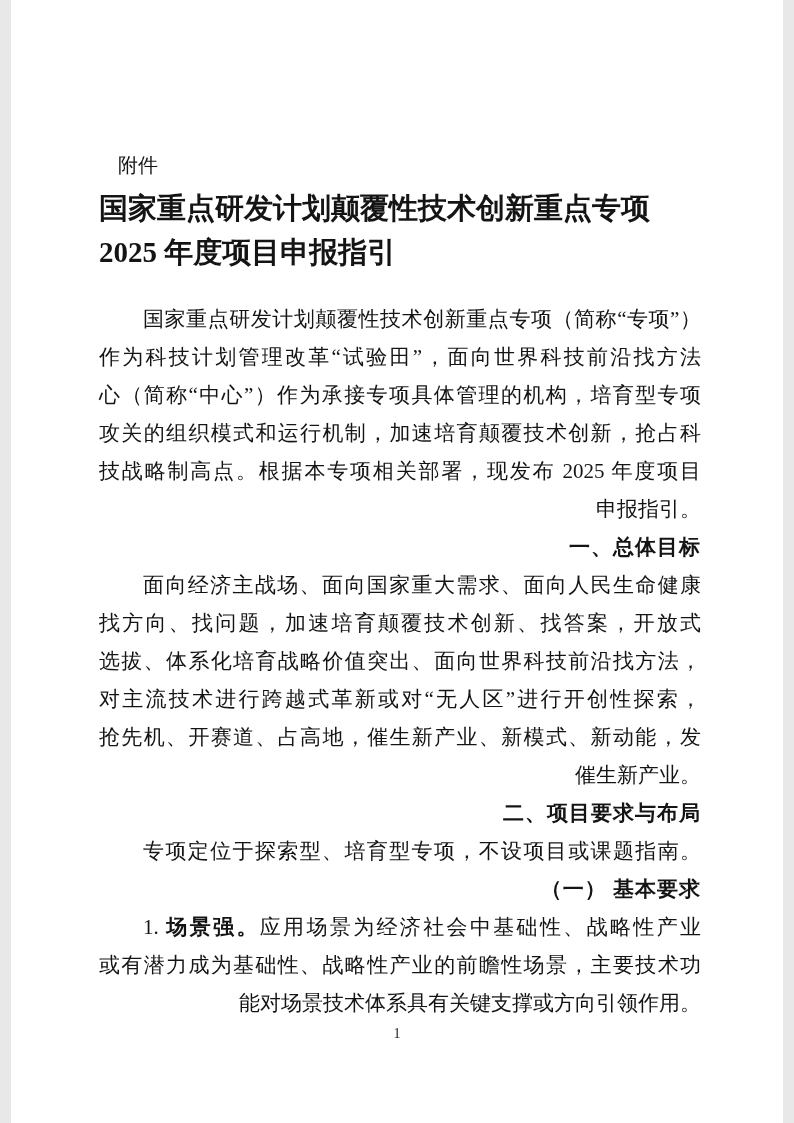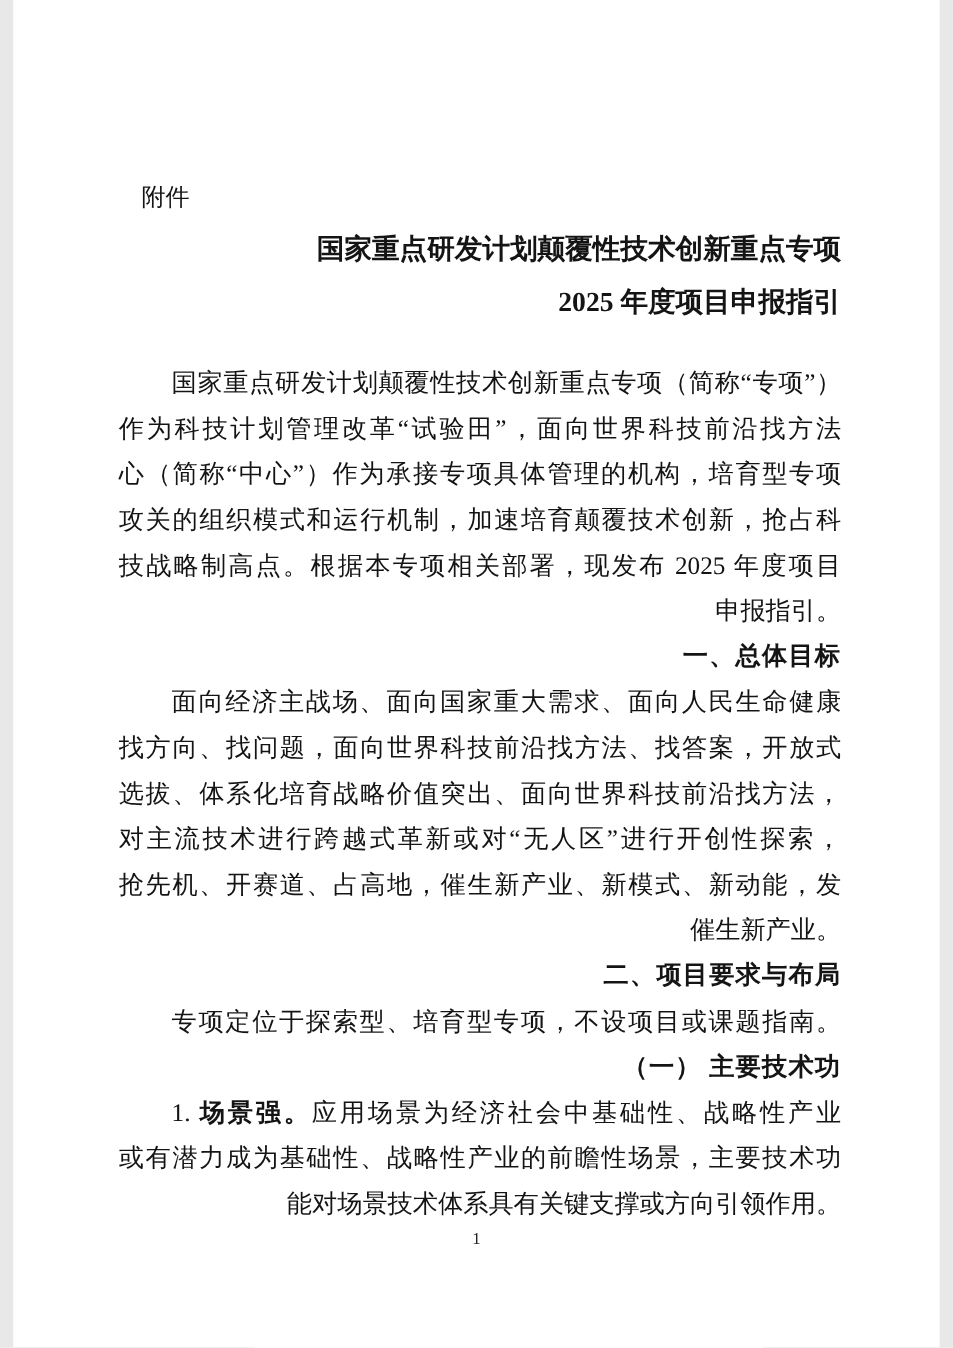--- a/index.html
+++ b/index.html
@@ -18,23 +18,23 @@
     top: 150px;
     left: 107px;
     font-size: 20px;
     line-height: 30px;
   }
   .title-block {
     position: absolute;
     top: 186px;
     left: 88px;
     width: 602px;
-    text-align: right;
+    text-align: left;
     font-weight: bold;
-    font-size: 23px;
+    font-size: 29px;
     line-height: 44px;
   }
   .doc-body {
     position: absolute;
     top: 300px;
     left: 88px;
     width: 602px;
     font-size: 21px;
     line-height: 38px;
   }
@@ -74,31 +74,31 @@
     <div class="ln j ind">国家重点研发计划颠覆性技术创新重点专项（简称“专项”）</div>
     <div class="ln j">作为科技计划管理改革“试验田”，面向世界科技前沿找方法</div>
     <div class="ln j">心（简称“中心”）作为承接专项具体管理的机构，培育型专项</div>
     <div class="ln j">攻关的组织模式和运行机制，加速培育颠覆技术创新，抢占科</div>
     <div class="ln j">技战略制高点。根据本专项相关部署，现发布 2025 年度项目</div>
     <div class="ln">申报指引。</div>
 
     <div class="ln ind h-black">一、总体目标</div>
 
     <div class="ln j ind">面向经济主战场、面向国家重大需求、面向人民生命健康</div>
-    <div class="ln j">找方向、找问题，面向世界科技前沿找方法、找答案，开放式</div>
+    <div class="ln j">找方向、找问题，加速培育颠覆技术创新、找答案，开放式</div>
     <div class="ln j">选拔、体系化培育战略价值突出、面向世界科技前沿找方法，</div>
     <div class="ln j">对主流技术进行跨越式革新或对“无人区”进行开创性探索，</div>
     <div class="ln j">抢先机、开赛道、占高地，催生新产业、新模式、新动能，发</div>
     <div class="ln">催生新产业。</div>
 
     <div class="ln ind h-black">二、项目要求与布局</div>
 
     <div class="ln j ind">专项定位于探索型、培育型专项，不设项目或课题指南。</div>
 
-    <div class="ln ind h-sub">（一） 主要技术功</div>
+    <div class="ln ind h-sub">（一） 基本要求</div>
 
     <div class="ln j ind">
       <span>1. </span><span class="bold-term">场景强。</span><span>应用场景为经济社会中基础性、战略性产业</span>
     </div>
     <div class="ln j">或有潜力成为基础性、战略性产业的前瞻性场景，主要技术功</div>
     <div class="ln">能对场景技术体系具有关键支撑或方向引领作用。</div>
   </div>
 
   <div class="pageno">1</div>
 

